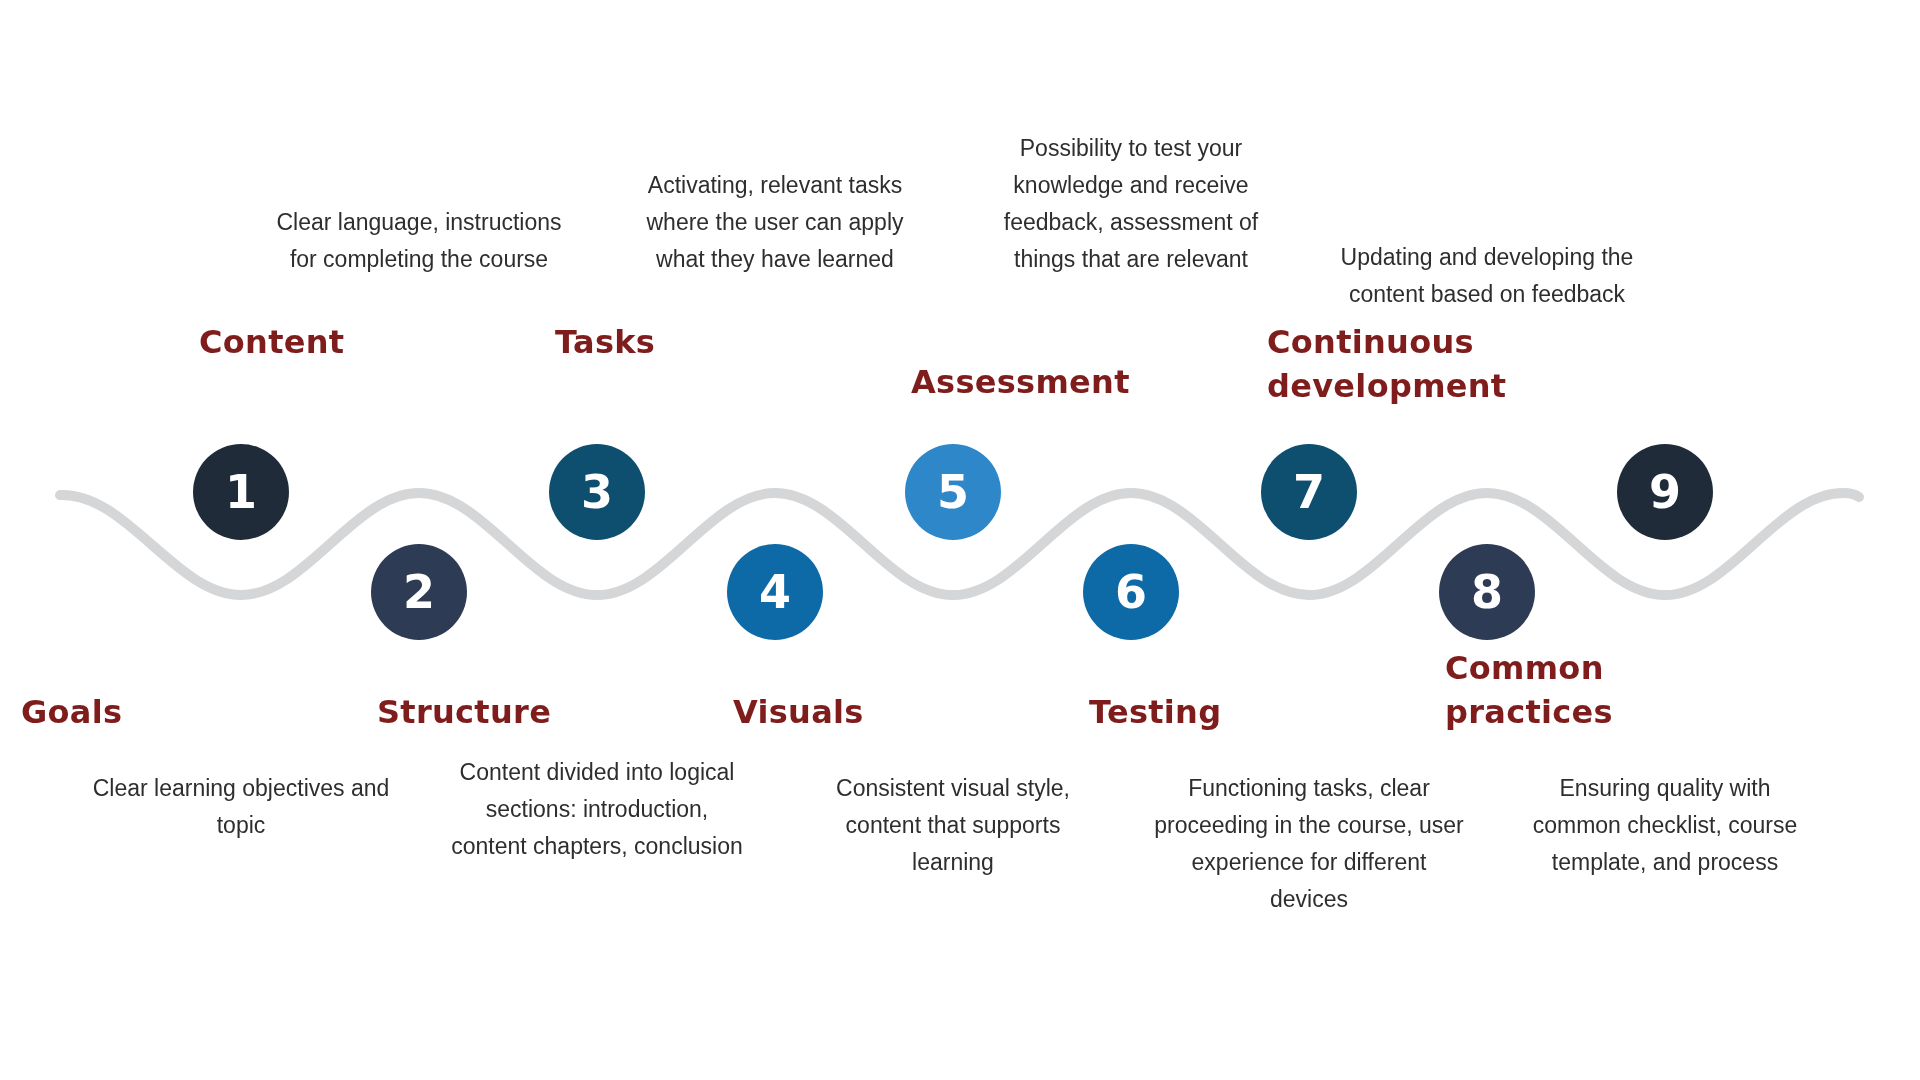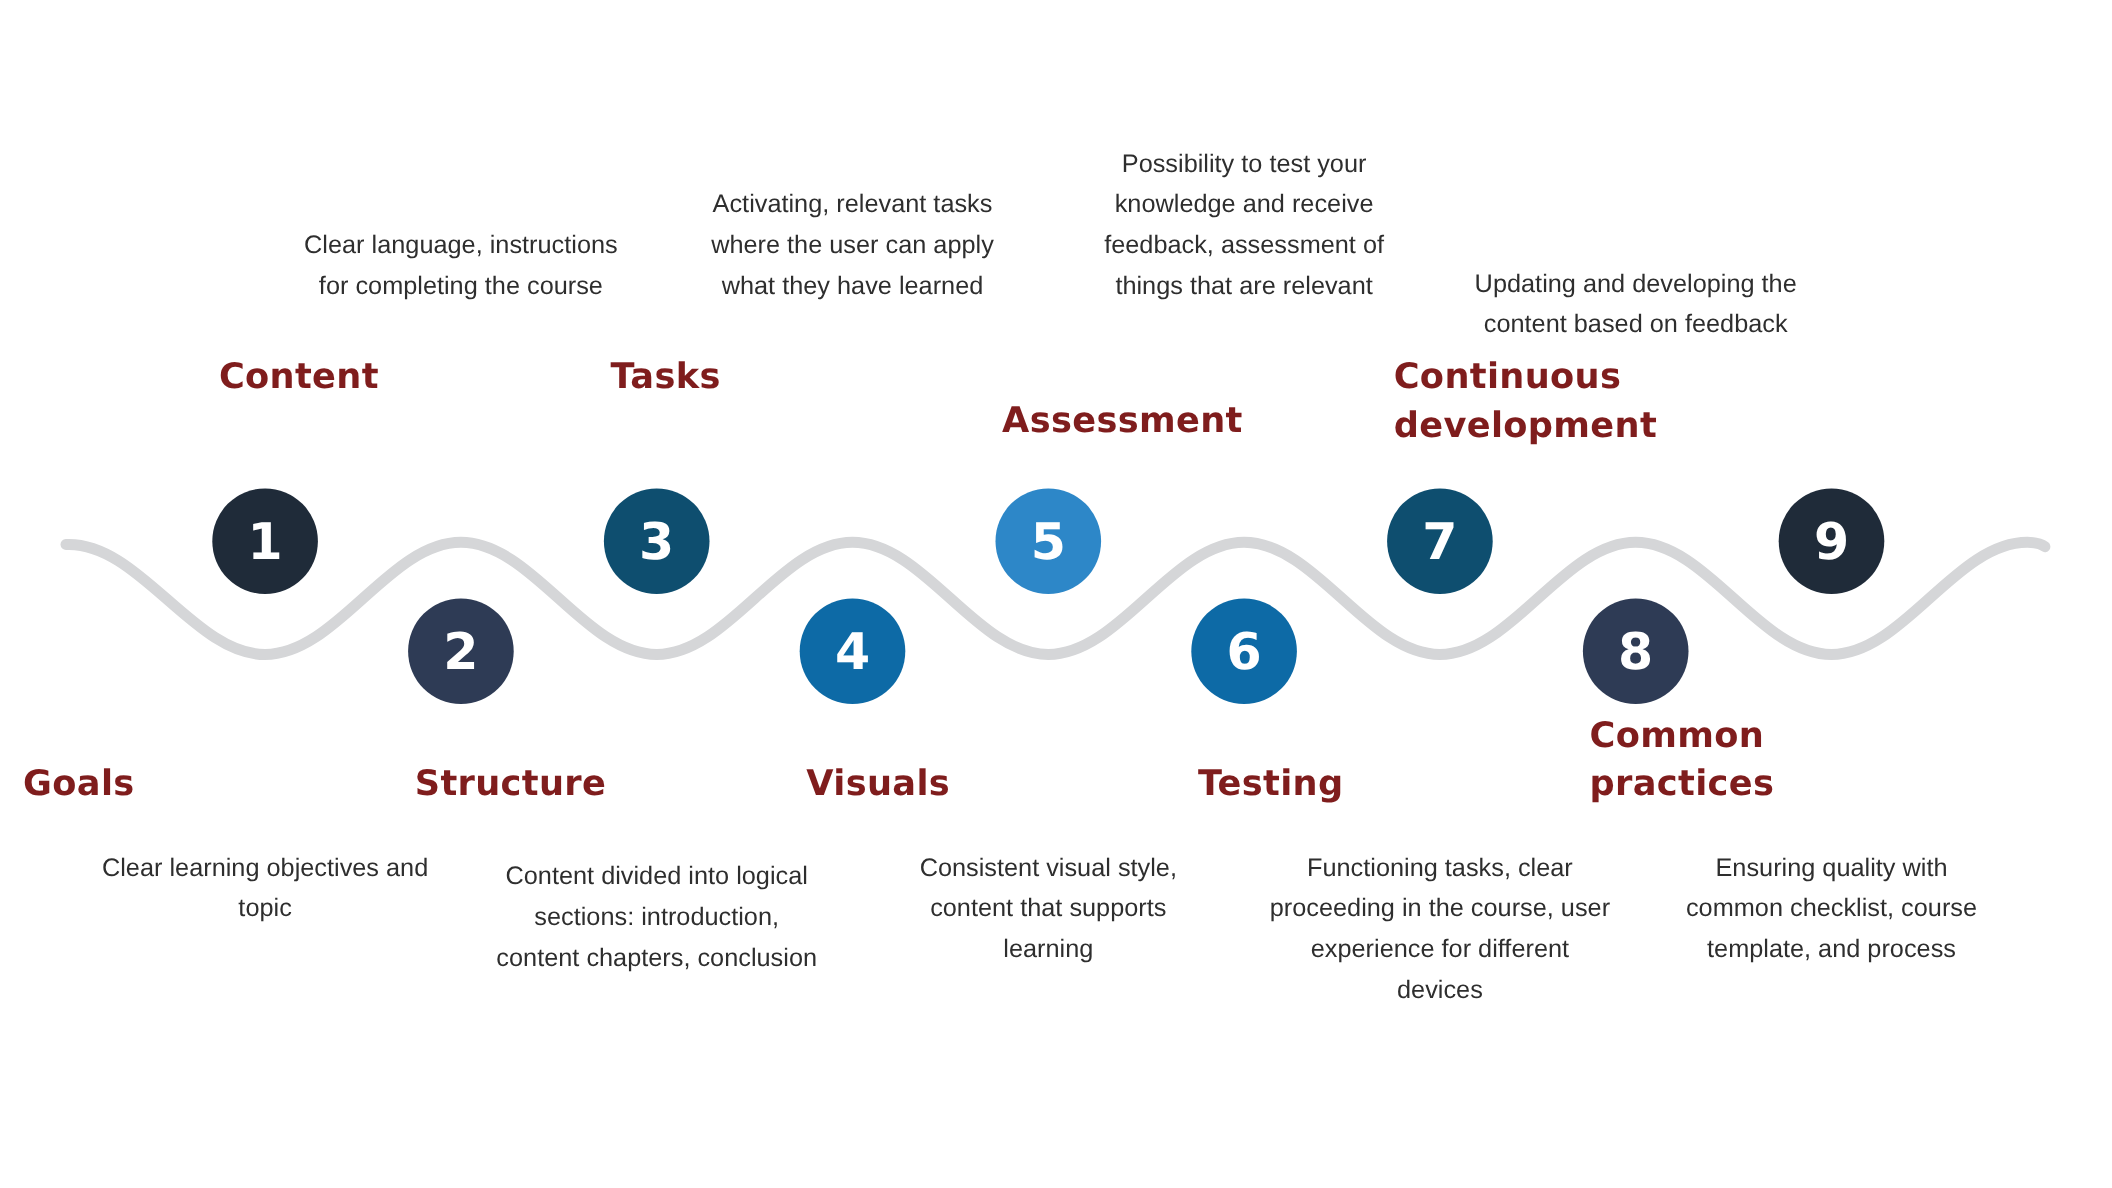--- a/index.html
+++ b/index.html
@@ -28,21 +28,21 @@
   .c7{left:1261px;top:444px;} .c8{left:1439px;top:544px;}
   .c9{left:1617px;top:444px;}
   
   .l1{left:21px;bottom:346px;margin-top:11px;}   .l2{left:199px;top:320px;}
   .l3{left:377px;bottom:346px;}  .l4{left:555px;top:320px;}
   .l5{left:733px;bottom:346px;}  .l6{left:911px;top:320px;margin-top:40px;}
   .l7{left:1089px;bottom:346px;} .l8{left:1267px;top:320px;}
   .l9{left:1445px;bottom:346px;}
   
   .d1{left:1px;top:770px;}      .d2{left:179px;bottom:802px;}
-  .d3{left:357px;top:778px;}    .d4{left:535px;bottom:802px;}
+  .d3{left:357px;top:754px;}    .d4{left:535px;bottom:802px;}
   .d5{left:713px;top:770px;}    .d6{left:891px;bottom:802px;}
   .d7{left:1069px;top:770px;}   .d8{left:1247px;bottom:767px;}
   .d9{left:1425px;top:770px;}
 </style>
 </head>
 <body>
 
 <div class="canvas">
 
   <svg class="wave" viewBox="0 0 1920 1080" aria-hidden="true">

